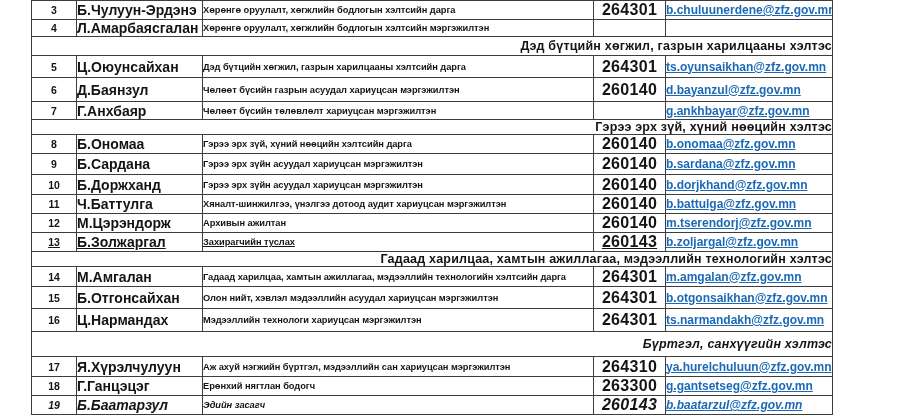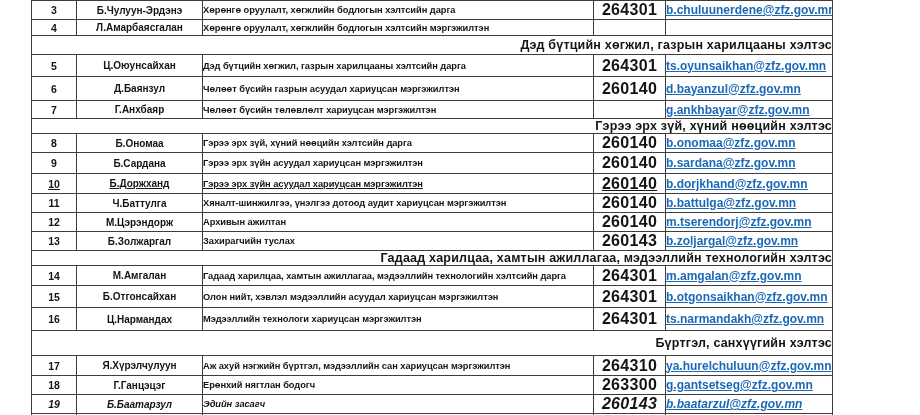--- a/index.html
+++ b/index.html
@@ -16,21 +16,21 @@
     width:801px;border-collapse:collapse;table-layout:fixed;
     background:#ffffff;
   }
   table.staff td{
     border:1px solid #3d3d3d;
     vertical-align:middle;
     overflow:hidden;white-space:nowrap;
     padding:0;
   }
   td.c-num   {text-align:center;font-size:10.5px;}
-  td.c-name  {padding-left:6px;font-size:10px;text-align:center;}
+  td.c-name  {padding-left:6px;font-size:14px;}
   td.c-pos   {padding-left:7px;font-size:9.3px;letter-spacing:-0.05px;}
   td.c-phone {text-align:center;font-size:16px;letter-spacing:0.3px;}
   td.c-email {padding-left:6px;font-size:12px;}
   tr.section-row td{
     text-align:right;font-size:12.5px;letter-spacing:0.2px;
   }
   a.email-link{
     color:#1b69b6;text-decoration:underline;font-weight:bold;cursor:pointer;
   }
 </style>
@@ -95,42 +95,42 @@
           <td class="c-phone">260140</td>
           <td class="c-email"><a class="email-link" href="#">b.onomaa@zfz.gov.mn</a></td>
         </tr>
         <tr class="data-row" style="height: 21px;">
           <td class="c-num">9</td>
           <td class="c-name">Б.Сардана</td>
           <td class="c-pos">Гэрээ эрх зүйн асуудал хариуцсан мэргэжилтэн</td>
           <td class="c-phone">260140</td>
           <td class="c-email"><a class="email-link" href="#">b.sardana@zfz.gov.mn</a></td>
         </tr>
-        <tr class="data-row" style="height: 20px; text-decoration: underline;">
+        <tr class="data-row" style="height: 20px;">
           <td class="c-num">10</td>
           <td class="c-name">Б.Доржханд</td>
           <td class="c-pos">Гэрээ эрх зүйн асуудал хариуцсан мэргэжилтэн</td>
           <td class="c-phone">260140</td>
           <td class="c-email"><a class="email-link" href="#">b.dorjkhand@zfz.gov.mn</a></td>
         </tr>
         <tr class="data-row" style="height: 16px;">
           <td class="c-num">11</td>
           <td class="c-name">Ч.Баттулга</td>
           <td class="c-pos">Хяналт-шинжилгээ, үнэлгээ дотоод аудит хариуцсан мэргэжилтэн</td>
           <td class="c-phone">260140</td>
           <td class="c-email"><a class="email-link" href="#">b.battulga@zfz.gov.mn</a></td>
         </tr>
         <tr class="data-row" style="height: 14px;">
           <td class="c-num">12</td>
           <td class="c-name">М.Цэрэндорж</td>
           <td class="c-pos">Архивын ажилтан</td>
           <td class="c-phone">260140</td>
           <td class="c-email"><a class="email-link" href="#">m.tserendorj@zfz.gov.mn</a></td>
         </tr>
-        <tr class="data-row" style="height: 16px;">
+        <tr class="data-row" style="height: 16px; text-decoration: underline;">
           <td class="c-num">13</td>
           <td class="c-name">Б.Золжаргал</td>
           <td class="c-pos">Захирагчийн туслах</td>
           <td class="c-phone">260143</td>
           <td class="c-email"><a class="email-link" href="#">b.zoljargal@zfz.gov.mn</a></td>
         </tr>
         <tr class="section-row" style="height: 13px;">
           <td colspan="5">Гадаад харилцаа, хамтын ажиллагаа, мэдээллийн технологийн хэлтэс</td>
         </tr>
         <tr class="data-row" style="height: 20px;">
@@ -147,21 +147,21 @@
           <td class="c-phone">264301</td>
           <td class="c-email"><a class="email-link" href="#">b.otgonsaikhan@zfz.gov.mn</a></td>
         </tr>
         <tr class="data-row" style="height: 23px;">
           <td class="c-num">16</td>
           <td class="c-name">Ц.Нармандах</td>
           <td class="c-pos">Мэдээллийн технологи хариуцсан мэргэжилтэн</td>
           <td class="c-phone">264301</td>
           <td class="c-email"><a class="email-link" href="#">ts.narmandakh@zfz.gov.mn</a></td>
         </tr>
-        <tr class="section-row" style="height: 25px;">
+        <tr class="section-row" style="height: 25px; font-style: italic;">
           <td colspan="5">Бүртгэл, санхүүгийн хэлтэс</td>
         </tr>
         <tr class="data-row" style="height: 20px;">
           <td class="c-num">17</td>
           <td class="c-name">Я.Хүрэлчулуун</td>
           <td class="c-pos">Аж ахуй нэгжийн бүртгэл, мэдээллийн сан хариуцсан мэргэжилтэн</td>
           <td class="c-phone">264310</td>
           <td class="c-email"><a class="email-link" href="#">ya.hurelchuluun@zfz.gov.mn</a></td>
         </tr>
         <tr class="data-row" style="height: 19px; margin-top: 15px;">

